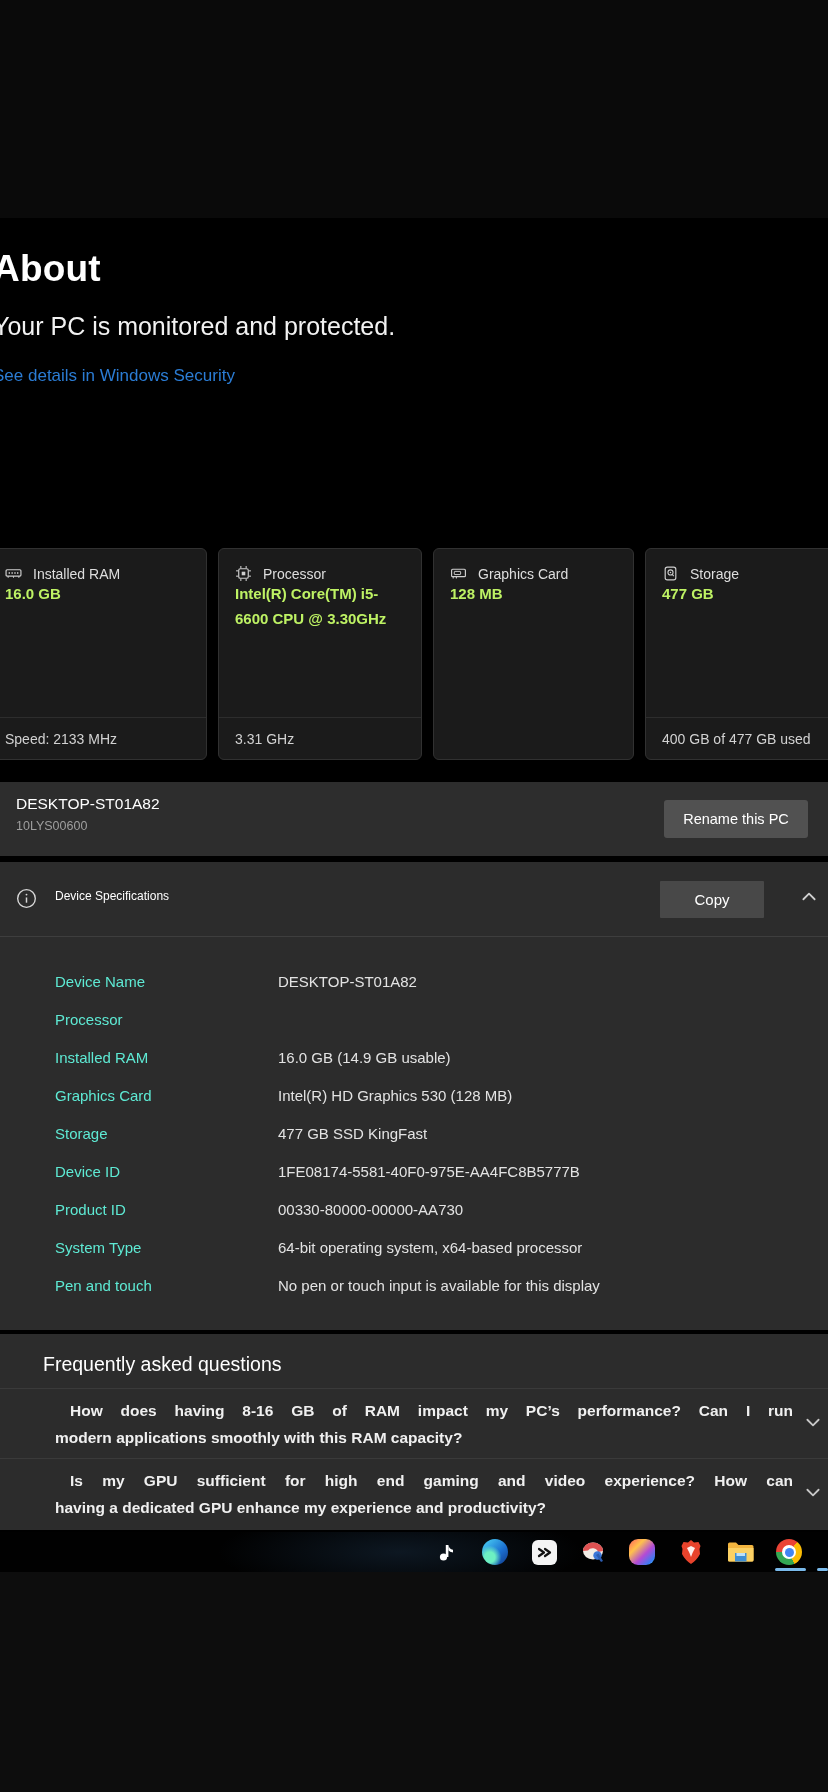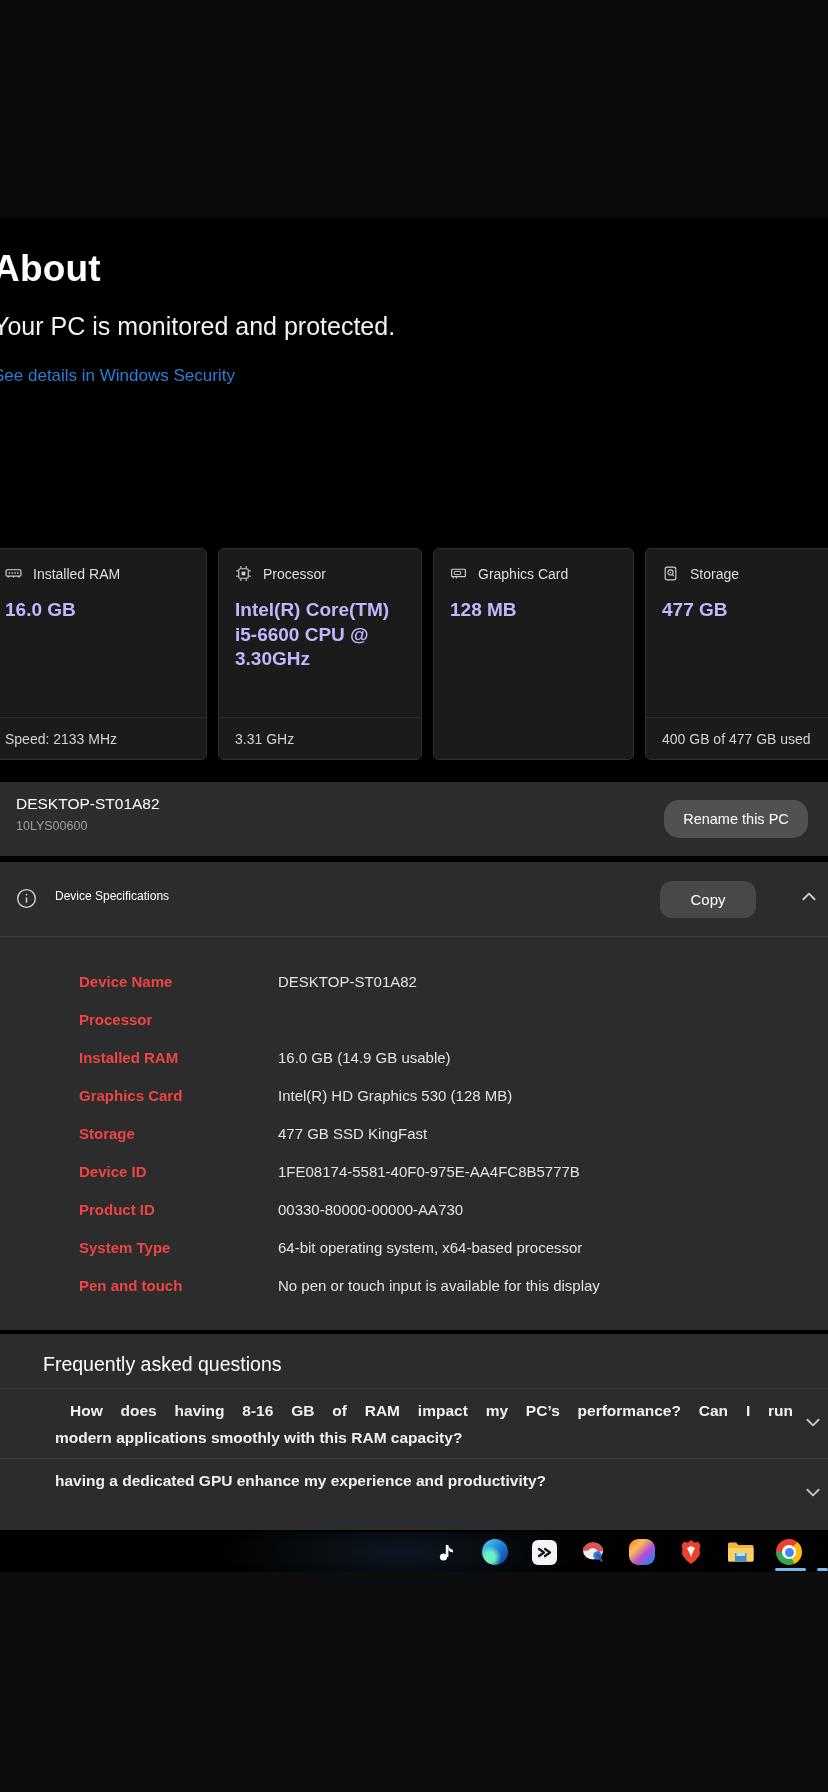--- a/index.html
+++ b/index.html
@@ -12,41 +12,41 @@
   .page-title { position:absolute; left:-7px; top:248px; font-size:37px; font-weight:600; color:#fff; letter-spacing:0.2px; }
   .page-subtitle { position:absolute; left:-7px; top:312px; font-size:25px; font-weight:400; color:#f2f2f2; }
   .security-link { position:absolute; left:-7px; top:366px; font-size:17px; color:#2b7cd4; cursor:pointer; }
 
   .cards { position:absolute; left:-12px; top:548px; display:flex; gap:11px; }
   .card { position:relative; height:212px; background:#1b1b1b; border:1px solid #313131; border-radius:6px; padding:16px 16px 0 16px; }
   .card-w1 { width:219px; } .card-w2 { width:204px; } .card-w3 { width:201px; } .card-w4 { width:209px; }
   .card-head { display:flex; align-items:center; gap:11px; }
   .card-title { font-size:14px; color:#dedede; }
   .card-icon svg { display:block; }
-  .card-value { margin-top:16px; font-size:19px; font-weight:700; color:#c4b5fd; line-height:24.5px; }
+  .card-value { margin-top:0; font-size:15px; font-weight:700; color:#bef264; line-height:24.5px; }
   .card-footer { position:absolute; left:0; right:0; bottom:0; height:42px; border-top:1px solid #2d2d2d;
                  padding:0 16px; display:flex; align-items:center; font-size:14px; color:#d2d2d2; }
 
   .device-row { position:absolute; left:-12px; top:782px; width:865px; height:74px; background:#2d2d2d; border-radius:4px; }
   .device-name { position:absolute; left:28px; top:13px; font-size:15.5px; color:#fff; }
   .device-serial { position:absolute; left:28px; top:37px; font-size:12.5px; color:#9e9e9e; }
   .rename-btn { position:absolute; left:676px; top:18px; width:144px; height:38px; background:#515151; border:none;
-                border-radius:15px; color:#fff; font-size:14.5px; font-family:inherit; cursor:pointer; }
+                border-radius:3px; color:#fff; font-size:14.5px; font-family:inherit; cursor:pointer; }
 
   .specs { position:absolute; left:-12px; top:862px; width:865px; height:468px; background:#2c2c2c; border-radius:4px; }
   .specs-header { position:relative; height:74px; }
   .info-icon { position:absolute; left:28px; top:26px; }
   .specs-heading { position:absolute; left:67px; top:27px; font-size:12px; color:#fff;text-align:center; }
-  .copy-btn { position:absolute; left:672px; top:19px; width:96px; height:37px; background:#484848; border:none;
-              border-radius:12px; color:#fff; font-size:15px; font-family:inherit; cursor:pointer; }
+  .copy-btn { position:absolute; left:672px; top:19px; width:104px; height:37px; background:#484848; border:none;
+              border-radius:1px; color:#fff; font-size:15px; font-family:inherit; cursor:pointer; }
   .specs-chevron { position:absolute; left:812px; top:26px; cursor:pointer; }
   .specs-divider { position:absolute; left:0; top:74px; width:100%; height:1px; background:#3e3e3e; }
   .spec-table { position:absolute; left:0; top:102px; width:100%; }
   .spec-row { position:relative; height:38px; }
-  .spec-label { position:absolute; left:67px; top:9px; font-size:15px; font-weight:700; color:#ef4444;margin-left:24px; }
+  .spec-label { position:absolute; left:67px; top:9px; font-size:15px; font-weight:400; color:#5eead4; }
   .spec-value { position:absolute; left:290px; top:9px; font-size:15px; color:#e3e3e3; white-space:pre; }
 
   .faq { position:absolute; left:-12px; top:1334px; width:865px; height:196px; background:#2c2c2c; border-radius:4px; }
   .faq-heading { position:absolute; left:55px; top:19px; font-size:19.5px; color:#fff; }
   .faq-div1 { position:absolute; left:0; top:54px; width:100%; height:1px; background:#3a3a3a; }
   .faq-row { position:absolute; left:0; width:100%; }
   .faq-row1 { top:55px; height:69px; }
   .faq-row2 { top:125px; height:69px; }
   .faq-div2 { position:absolute; left:0; top:124px; width:100%; height:1px; background:#3a3a3a; }
   .faq-text { position:absolute; left:67px; top:8px; width:738px; font-size:15.5px; font-weight:700; color:#f0f0f0; line-height:27px; }
@@ -238,20 +238,21 @@
         <svg width="18" height="18" viewBox="0 0 16 16">
             <polyline points="3,6 8,11 13,6" fill="none" stroke="#c8c8c8" stroke-width="1.6" stroke-linecap="round" stroke-linejoin="round"></polyline>
           </svg>
       </span>
     </div>
 
     <div class="faq-div2"></div>
 
     <div class="faq-row faq-row2">
       <div class="faq-text">
+        <div class="jfull">Is my GPU sufficient for high end gaming and video experience? How can</div>
         <div>having a dedicated GPU enhance my experience and productivity?</div>
       </div>
       <span class="faq-chevron">
         <svg width="18" height="18" viewBox="0 0 16 16">
             <polyline points="3,6 8,11 13,6" fill="none" stroke="#c8c8c8" stroke-width="1.6" stroke-linecap="round" stroke-linejoin="round"></polyline>
           </svg>
       </span>
     </div>
   </div>
 

